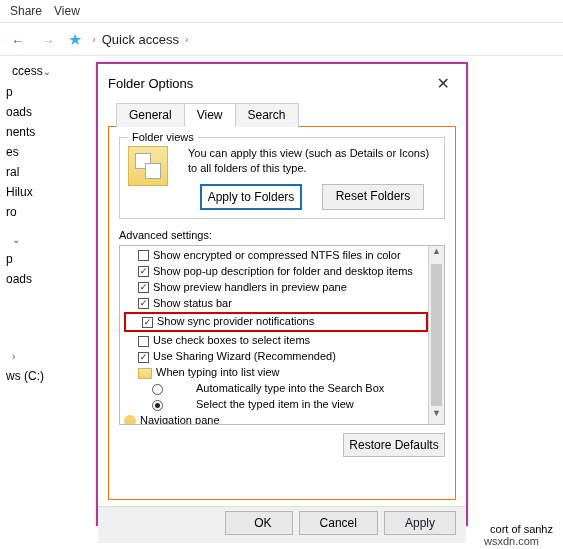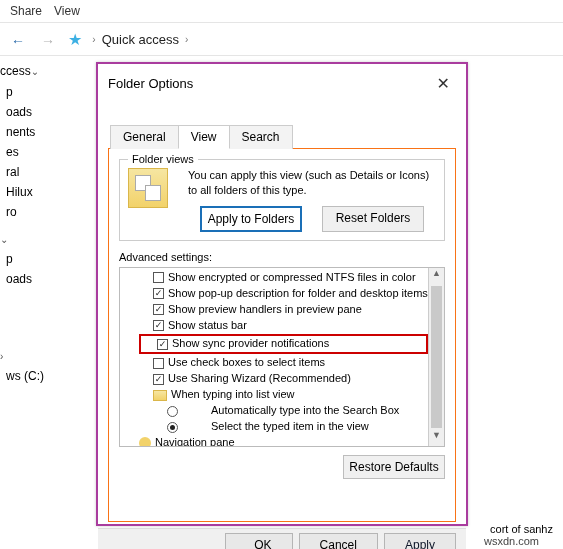--- a/index.html
+++ b/index.html
@@ -44,21 +44,21 @@
     display: flex;
     height: calc(100% - 56px);
   }
   .sidebar {
     width: 86px;
     padding: 6px 0;
     overflow: hidden;
   }
   .side-header {
     display: flex; justify-content: flex-start; align-items: center;
-    padding: 2px 4px 4px 0;
+    padding: 2px 4px 4px 12px;
     font-size: 12px;
   }
   .chevron { color: #555; font-size: 10px; }
   .side-item {
     padding: 3px 0 3px 6px;
     font-size: 12px;
     white-space: nowrap;
     overflow: hidden;
   }
   .dialog {
@@ -71,22 +71,21 @@
     box-shadow: 0 0 3px rgba(0,0,0,0.2);
   }
   .dlg-title {
     display: flex; justify-content: space-between; align-items: center;
     padding: 8px 10px;
     font-size: 13px;
   }
   .dlg-close { font-size: 16px; color: #333; padding: 2px 6px; }
   .tabs {
     display: flex;
-    padding-left: 12px;
-    margin-top: 22px;
+    padding-left: 18px;
   }
   .tab {
     padding: 4px 12px;
     border: 1px solid #ccc;
     border-bottom: none;
     background: #f3f3f3;
     font-size: 12px;
     margin-right: -1px;
     position: relative;
   }
@@ -140,21 +139,20 @@
     padding: 4px 4px;
     font-size: 12px;
   }
   .wbtn.primary { border: 2px solid #1a6fb7; background: #fff; }
   .adv-label { font-size: 11px; margin: 6px 0 4px 0; }
   .adv-box {
     border: 1px solid #bbb;
     height: 180px;
     position: relative;
     display: flex;
-    padding-left: 15px;
   }
   .adv-list {
     flex: 1;
     overflow: hidden;
     padding: 2px 0 2px 4px;
     font-size: 11px;
     line-height: 1.45;
   }
   .adv-item { display: flex; align-items: center; gap: 4px; white-space: nowrap; }
   .adv-item .cb {

